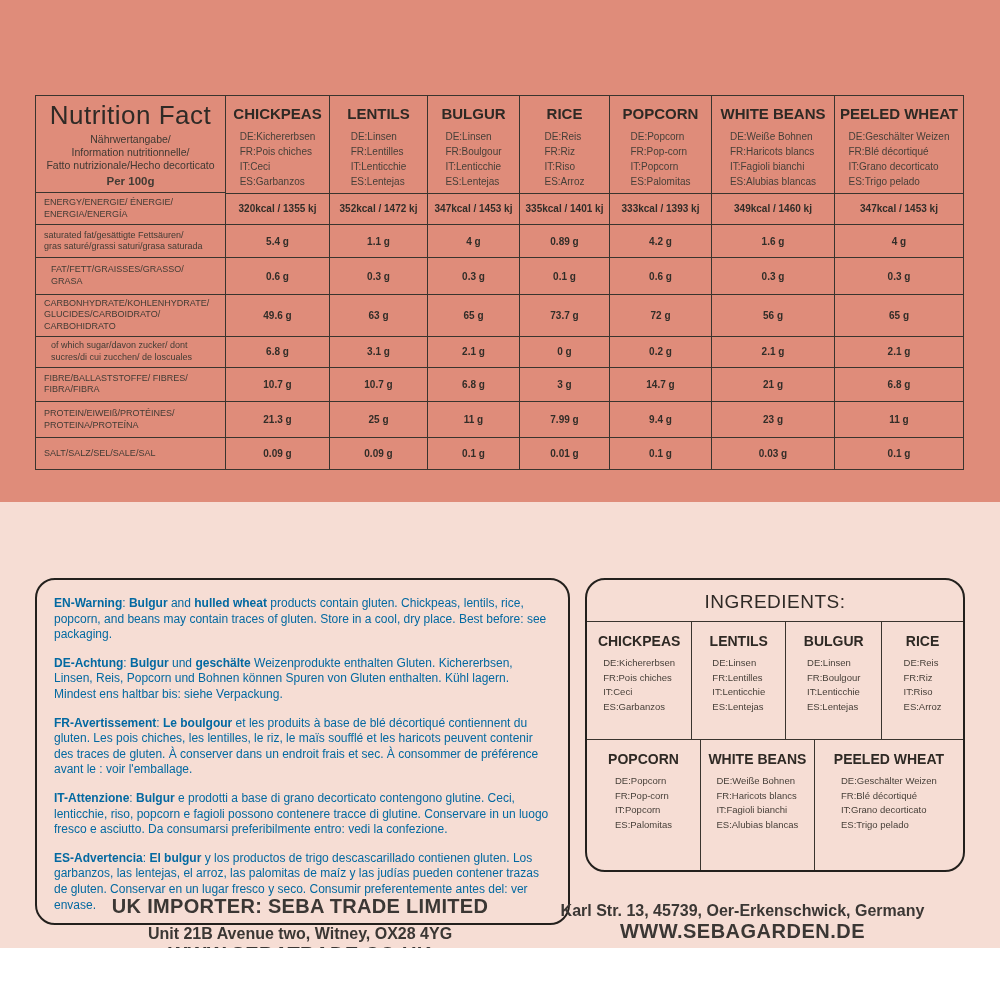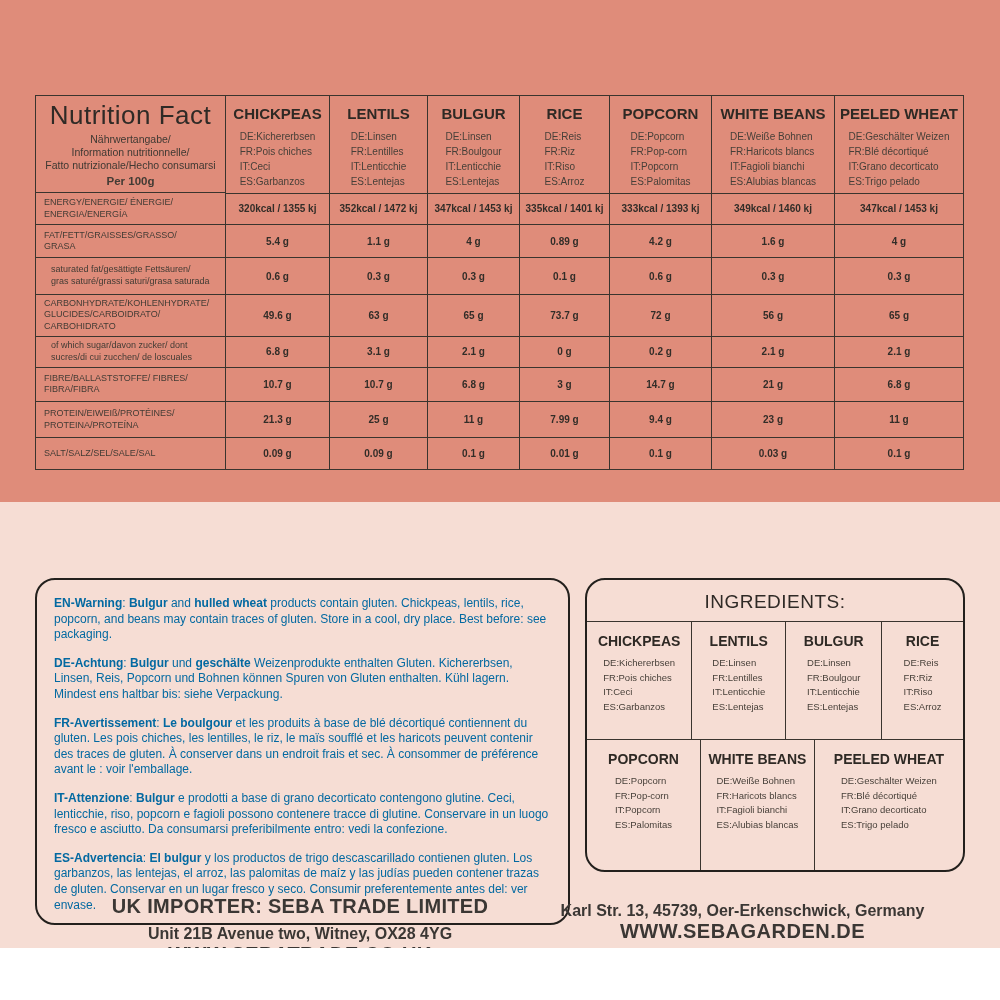--- a/index.html
+++ b/index.html
@@ -80,29 +80,29 @@
 
 <div class="page">
 
   <div class="top">
     <div class="ntable">
       <div class="ncol lcol">
         <div class="ncell title-cell">
           <div class="nf-title">Nutrition Fact</div>
           <div class="nf-sub">Nährwertangabe/</div>
           <div class="nf-sub">Information nutritionnelle/</div>
-          <div class="nf-sub">Fatto nutrizionale/Hecho consumarsi</div>
+          <div class="nf-sub">Fatto nutrizionale/Hecho decorticato</div>
           <div class="nf-per">Per 100g</div>
         </div>
         <div class="ncell">ENERGY/ENERGIE/ ÉNERGIE/
 ENERGIA/ENERGÍA</div>
+        <div class="ncell">saturated fat/gesättigte Fettsäuren/
+gras saturé/grassi saturi/grasa saturada</div>
         <div class="ncell">FAT/FETT/GRAISSES/GRASSO/
 GRASA</div>
-        <div class="ncell">saturated fat/gesättigte Fettsäuren/
-gras saturé/grassi saturi/grasa saturada</div>
         <div class="ncell">CARBONHYDRATE/KOHLENHYDRATE/
 GLUCIDES/CARBOIDRATO/
 CARBOHIDRATO</div>
         <div class="ncell">of which sugar/davon zucker/ dont
 sucres/di cui zucchen/ de loscuales</div>
         <div class="ncell">FIBRE/BALLASTSTOFFE/ FIBRES/
 FIBRA/FIBRA</div>
         <div class="ncell">PROTEIN/EIWEIß/PROTÉINES/
 PROTEINA/PROTEÍNA</div>
         <div class="ncell">SALT/SALZ/SEL/SALE/SAL</div>

